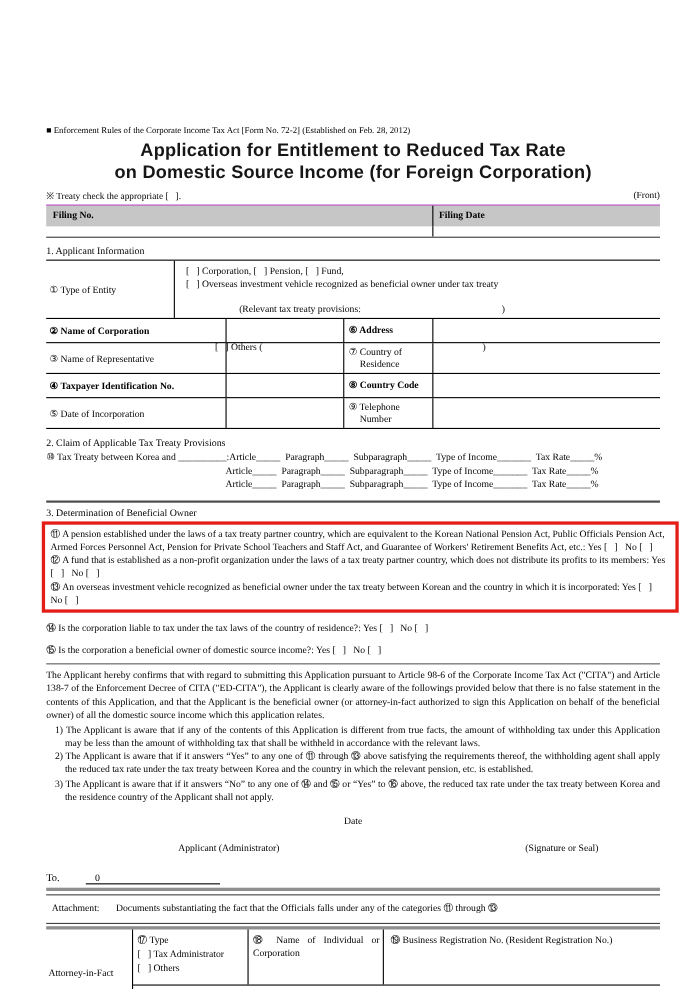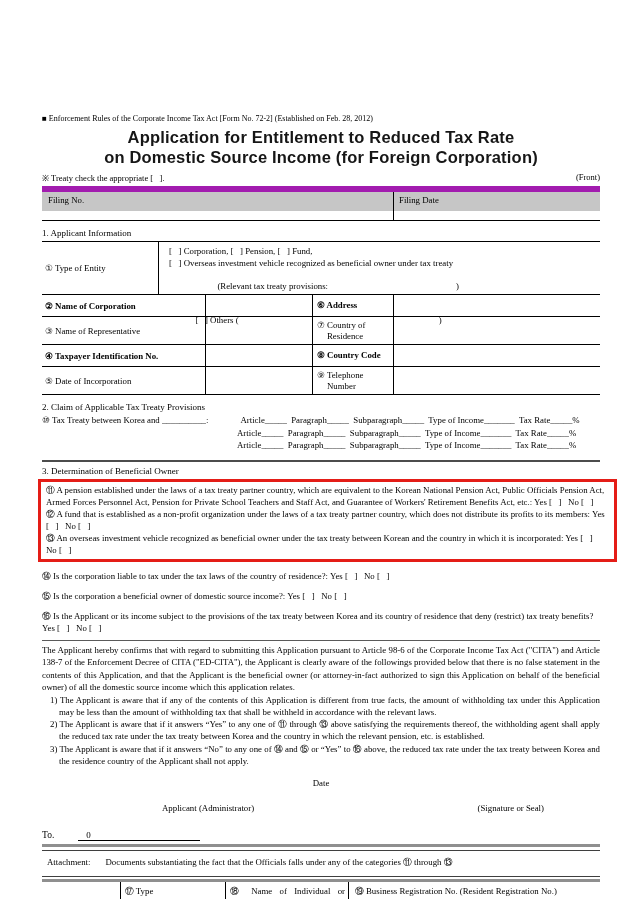--- a/index.html
+++ b/index.html
@@ -12,21 +12,21 @@
 
   .ref-line { font-size:8px; }
   .page-title {
     font-family:"Liberation Sans", sans-serif; font-weight:bold;
     font-size:16.5px; line-height:20px; text-align:center; color:#161616;
     margin-top:4px; letter-spacing:0.2px;
   }
   .note-row { display:flex; justify-content:space-between; font-size:8.5px; margin-top:5px; }
 
   
-  .filing { border-top:6px solid #a21caf; border-bottom:1px solid #000; margin-top:3px; }
+  .filing { border-top:1px solid #a21caf; border-bottom:1px solid #000; margin-top:3px;font-weight:bold; }
   .filing .hd { display:flex; background:#c6c6c6; height:19px; }
   .filing .hd .c1 { width:351px; padding:3px 0 0 6px; font-size:8.8px; }
   .filing .hd .c2 { flex:1; border-left:1px solid #000; padding:3px 0 0 5px; font-size:8.8px; }
   .filing .vr { display:flex; height:9px; background:#fff; }
   .filing .vr .c1 { width:351px; }
   .filing .vr .c2 { flex:1; border-left:1px solid #000; }
 
   .sec-head { font-size:9px; margin-top:7px; }
 
   
@@ -44,21 +44,21 @@
   .r-h22 { height:22px;font-weight:bold; }
   .r-h28 { height:28px; }
   .lab1 { width:163px; padding-left:3px; }
   .val1 { width:107px; border-left:1px solid #000; }
   .lab2 { width:81px; border-left:1px solid #000; padding-left:4px; }
   .lab2 span { display:inline-block; padding-left:10px; text-indent:-10px; line-height:11px; }
   .val2 { flex:1; border-left:1px solid #000; }
 
   
   .treaty { font-size:8.8px; line-height:12.5px; margin-top:2px; }
-  .treaty .line { display:flex; white-space:pre;gap:32px; }
+  .treaty .line { display:flex; white-space:pre; }
   .treaty .pre { min-width:163px; }
   .treaty .sp { min-width:163px; }
 
   .rule-md { border:0; border-top:2px solid #4c4c4c; margin:8px 0 4px; }
   .rule-thin { border:0; border-top:1px solid #5a5a5a; margin:6px 0 2px; }
   .rule-thick { border:0; border-top:3px solid #8f8f8f; margin:0; }
 
   
   .redbox {
     border:3px solid #e41d17; margin:3px -17px 0 -4px; padding:2px 8px 3px 5px;
@@ -190,21 +190,20 @@
     <div class="sec-head" style="margin-top:2px;">3. Determination of Beneficial Owner</div>
 
     <div class="redbox">
       <div class="bo-item">⑪ A pension established under the laws of a tax treaty partner country, which are equivalent to the Korean National Pension Act, Public Officials Pension Act, Armed Forces Personnel Act, Pension for Private School Teachers and Staff Act, and Guarantee of Workers' Retirement Benefits Act, etc.: Yes [   ]   No [   ]</div>
       <div class="bo-item">⑫ A fund that is established as a non-profit organization under the laws of a tax treaty partner country, which does not distribute its profits to its members: Yes [   ]   No [   ]</div>
       <div class="bo-item">⑬ An overseas investment vehicle recognized as beneficial owner under the tax treaty between Korean and the country in which it is incorporated: Yes [   ]   No [   ]</div>
     </div>
 
     <div class="bo-q">⑭ Is the corporation liable to tax under the tax laws of the country of residence?: Yes [   ]   No [   ]</div>
     <div class="bo-q">⑮ Is the corporation a beneficial owner of domestic source income?: Yes [   ]   No [   ]</div>
-    <div class="bo-q">⑯ Is the Applicant or its income subject to the provisions of the tax treaty between Korea and its country of residence that deny (restrict) tax treaty benefits? Yes [   ]   No [   ]</div>
 
     <hr class="rule-thin">
 
     <div class="decl-intro">The Applicant hereby confirms that with regard to submitting this Application pursuant to Article 98-6 of the Corporate Income Tax Act ("CITA") and Article 138-7 of the Enforcement Decree of CITA ("ED-CITA"), the Applicant is clearly aware of the followings provided below that there is no false statement in the contents of this Application, and that the Applicant is the beneficial owner (or attorney-in-fact authorized to sign this Application on behalf of the beneficial owner) of all the domestic source income which this application relates.</div>
     <div class="decl-item">1) The Applicant is aware that if any of the contents of this Application is different from true facts, the amount of withholding tax under this Application may be less than the amount of withholding tax that shall be withheld in accordance with the relevant laws.</div>
     <div class="decl-item">2) The Applicant is aware that if it answers “Yes” to any one of ⑪ through ⑬ above satisfying the requirements thereof, the withholding agent shall apply the reduced tax rate under the tax treaty between Korea and the country in which the relevant pension, etc. is established.</div>
     <div class="decl-item">3) The Applicant is aware that if it answers “No” to any one of ⑭ and ⑮ or “Yes” to ⑯ above, the reduced tax rate under the tax treaty between Korea and the residence country of the Applicant shall not apply.</div>
 
     <div class="date-row">Date</div>
 

